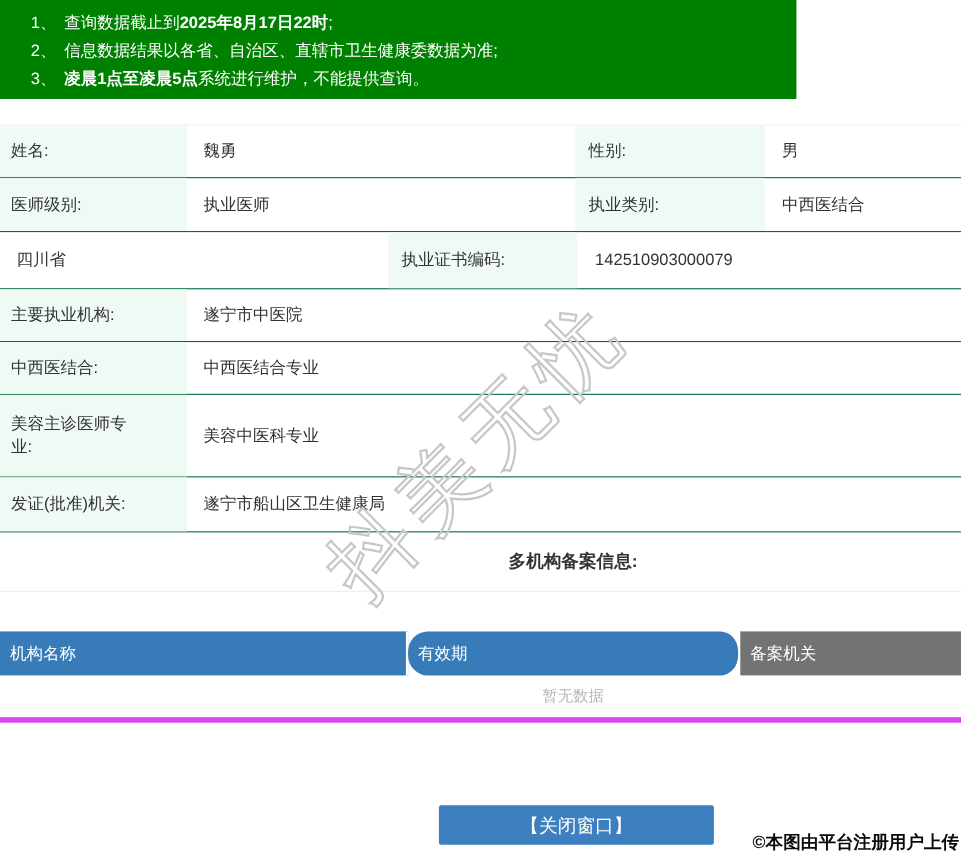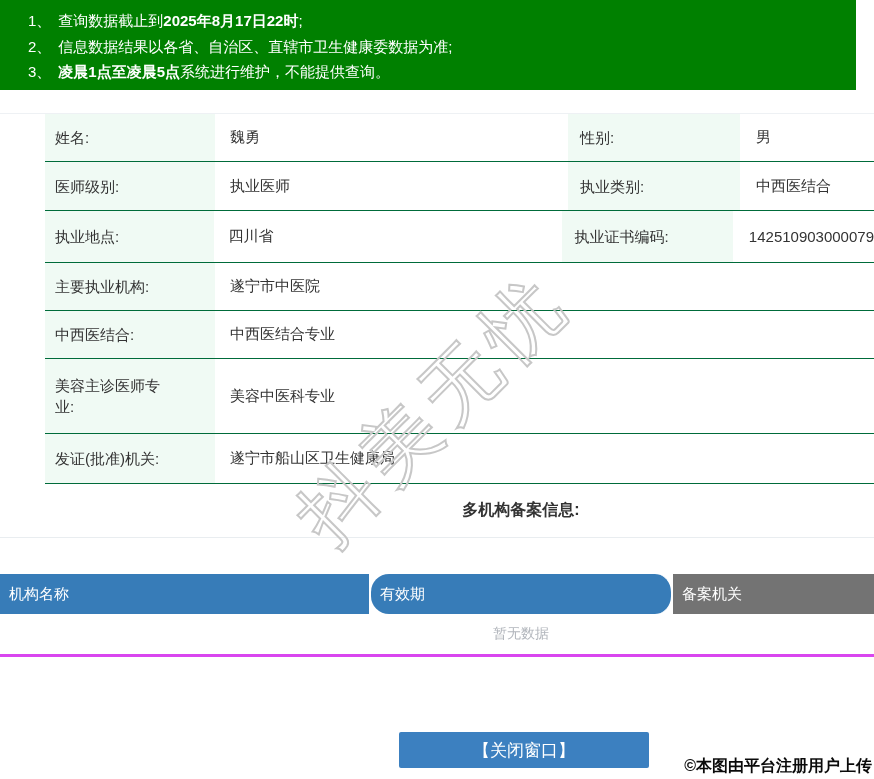--- a/index.html
+++ b/index.html
@@ -7,35 +7,34 @@
   body {
     position:relative;
     font-family:"Liberation Sans","DejaVu Sans",sans-serif;
     background:#fff;
     color:#333;
     overflow:hidden;
   }
 
   
   .banner {
-    width:856px; height:90px;
+    width:724px; height:90px;
     background:#008000;
     color:#fff;
     padding:8px 10px 0 28px;
   }
   .notice-line { font-size:15px; line-height:25.5px; white-space:nowrap; }
   .notice-num { margin-right:7px; }
 
   
   .info-table { margin-top:23px; border-top:1px solid #eef1f4; }
   .info-row {
     display:flex; align-items:stretch;
     border-bottom:1px solid #006b3a;
     min-height:48px;
-    margin-left:45px;
   }
   .info-row:nth-child(2){ min-height:49px; }
   .info-row:nth-child(3){ min-height:52px; }
   .info-row:nth-child(6){ min-height:75px; }
   .info-row:nth-child(7){ min-height:50px; }
   .cell-label {
     width:170px; background:#f0faf4;
     display:flex; align-items:center;
     padding:12px 45px 12px 10px;
     font-size:15px; line-height:21px;
@@ -68,21 +67,21 @@
     background:#377cb8;
   }
   .rh-cell:nth-child(1){ width:371px; border-right:2px solid #fff; }
   .rh-cell:nth-child(2){ width:302px; border-right:2px solid #fff;border-radius:18px; }
   .rh-cell:nth-child(3){ flex:1; }
   .empty-row {
     height:43px;
     display:flex; align-items:center; justify-content:center;
     padding-left:168px;
     color:#b2b6bc; font-size:14px;
-    border-bottom:3px solid #d946ef;
+    border-bottom:5px solid #d946ef;
   }
 
   
   .close-btn {
     position:absolute; left:399px; top:732px;
     width:250px; height:36px;
     background:#3c80c0; color:#fff;
     border:none; border-radius:2px;
     font-size:17px; font-family:inherit;
     cursor:pointer;
@@ -125,21 +124,20 @@
       <div class="cell-label second">性别:</div>
       <div class="cell-value second">男</div>
     </div>
     <div class="info-row">
       <div class="cell-label">医师级别:</div>
       <div class="cell-value fixed">执业医师</div>
       <div class="cell-label second">执业类别:</div>
       <div class="cell-value second">中西医结合</div>
     </div>
     <div class="info-row">
-      <div class="cell-label">执业地点:</div>
       <div class="cell-value fixed">四川省</div>
       <div class="cell-label second">执业证书编码:</div>
       <div class="cell-value second">142510903000079</div>
     </div>
     <div class="info-row">
       <div class="cell-label">主要执业机构:</div>
       <div class="cell-value grow">遂宁市中医院</div>
     </div>
     <div class="info-row">
       <div class="cell-label">中西医结合:</div>

